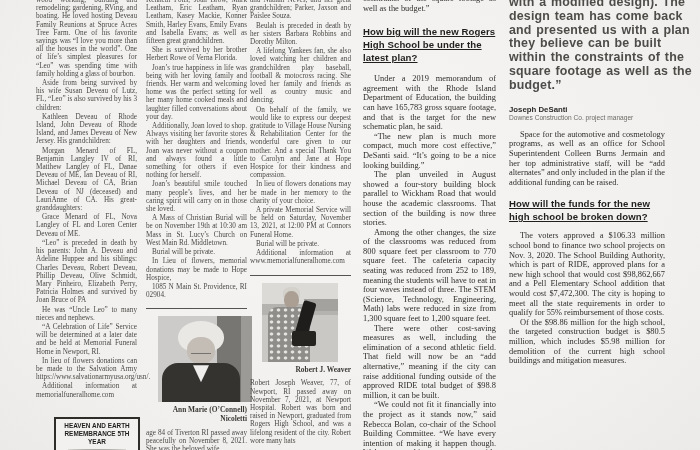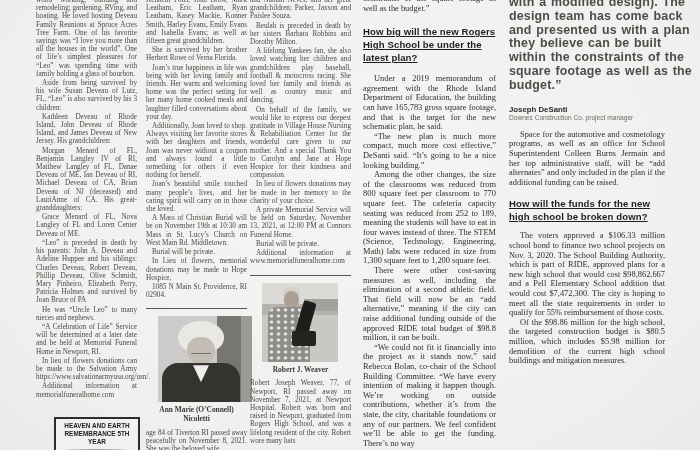--- a/index.html
+++ b/index.html
@@ -8,21 +8,21 @@
         background-image:radial-gradient(ellipse at 50% 40%, #f6f5f3 0%, #f1f0ee 70%, #eceae8 100%);}
   
   .col{position:absolute;top:-4px;}
   .obit p{margin:0 0 1px 0;font:7.2px/8.2px "Liberation Serif",serif;color:#4b4946;
           text-align:justify;text-indent:6px;}
   .obit p.noindent{text-indent:0;}
   #col1{left:36px;width:101px;}
   #col2{left:146px;width:101px;}
   #col3{left:250px;width:101px;}
   .divider{border:none;border-top:1px solid #55534f;margin:9px 0 0 0;}
-  .caption{font:bold 7.4px/1.2 "Liberation Serif",serif;color:#3a3936;text-align:center;margin:4px 0 5px 0;}
+  .caption{font:bold 7.4px/1.2 "Liberation Serif",serif;color:#3a3936;text-align:right;margin:4px 0 5px 0;}
   
   .photo{position:relative;overflow:hidden;}
   .photo-ann{margin:7px 0 0 12px;width:94px;height:86px;
      background:linear-gradient(90deg,#cccbc9 0 63%,#787673 63% 88%,#9b9a97 88% 100%);}
   .photo-ann .hair{position:absolute;left:20px;top:5px;width:46px;height:32px;border-radius:50% 50% 46% 46%;background:#e9e8e5;}
   .photo-ann .face{position:absolute;left:29px;top:21px;width:28px;height:27px;border-radius:46%;background:#c3bdb5;}
   .photo-ann .glasses{position:absolute;left:33px;top:32px;width:20px;height:5px;border-bottom:1px solid #77736e;}
   .photo-ann .body{position:absolute;left:4px;top:47px;width:78px;height:40px;border-radius:16px 16px 0 0;background:#343330;}
   .photo-ann .collar{position:absolute;left:35px;top:49px;width:16px;height:17px;background:#efeeec;
      clip-path:polygon(0 0,100% 0,50% 100%);}
@@ -124,20 +124,21 @@
     </div>
     <div class="caption">Robert J. Weaver</div>
     <p class="noindent">Robert Joseph Weaver, 77, of Newport, RI passed away on November 7, 2021, at Newport Hospital. Robert was born and raised in Newport, graduated from Rogers High School, and was a lifelong resident of the city. Robert wore many hats</p>
   </section>
 
   <section class="col art" id="colA">
     <p class="noindent">constraints of the square footage as well as the budget.”</p>
     <h2 class="art-heading">How big will the new Rogers High School be under the latest plan?</h2>
     <p>Under a 2019 memorandum of agreement with the Rhode Island Department of Education, the building can have 165,783 gross square footage, and that is the target for the new schematic plan, he said.</p>
     <p>“The new plan is much more compact, much more cost effective,” DeSanti said. “It’s going to be a nice looking building.”</p>
+    <p>The plan unveiled in August showed a four-story building block parallel to Wickham Road that would house the academic classrooms. That section of the building is now three stories.</p>
     <p>Among the other changes, the size of the classrooms was reduced from 800 square feet per classroom to 770 square feet. The cafeteria capacity seating was reduced from 252 to 189, meaning the students will have to eat in four waves instead of three. The STEM (Science, Technology, Engineering, Math) labs were reduced in size from 1,300 square feet to 1,200 square feet.</p>
     <p>There were other cost-saving measures as well, including the elimination of a second athletic field. That field will now be an “add alternative,” meaning if the city can raise additional funding outside of the approved RIDE total budget of $98.8 million, it can be built.</p>
     <p>“We could not fit it financially into the project as it stands now,” said Rebecca Bolan, co-chair of the School Building Committee. “We have every intention of making it happen though. We’re working on outside contributions, whether it’s from the state, the city, charitable foundations or any of our partners. We feel confident we’ll be able to get the funding. There’s no way</p>
   </section>
 
   <section class="col art" id="colB">
     <blockquote class="pull-quote">with a modified design). The design team has come back and presented us with a plan they believe can be built within the constraints of the square footage as well as the budget.”</blockquote>
     <div class="attr-name">Joseph DeSanti</div>
     <div class="attr-role">Downes Construction Co. project manager</div>
     <div class="art-body">

